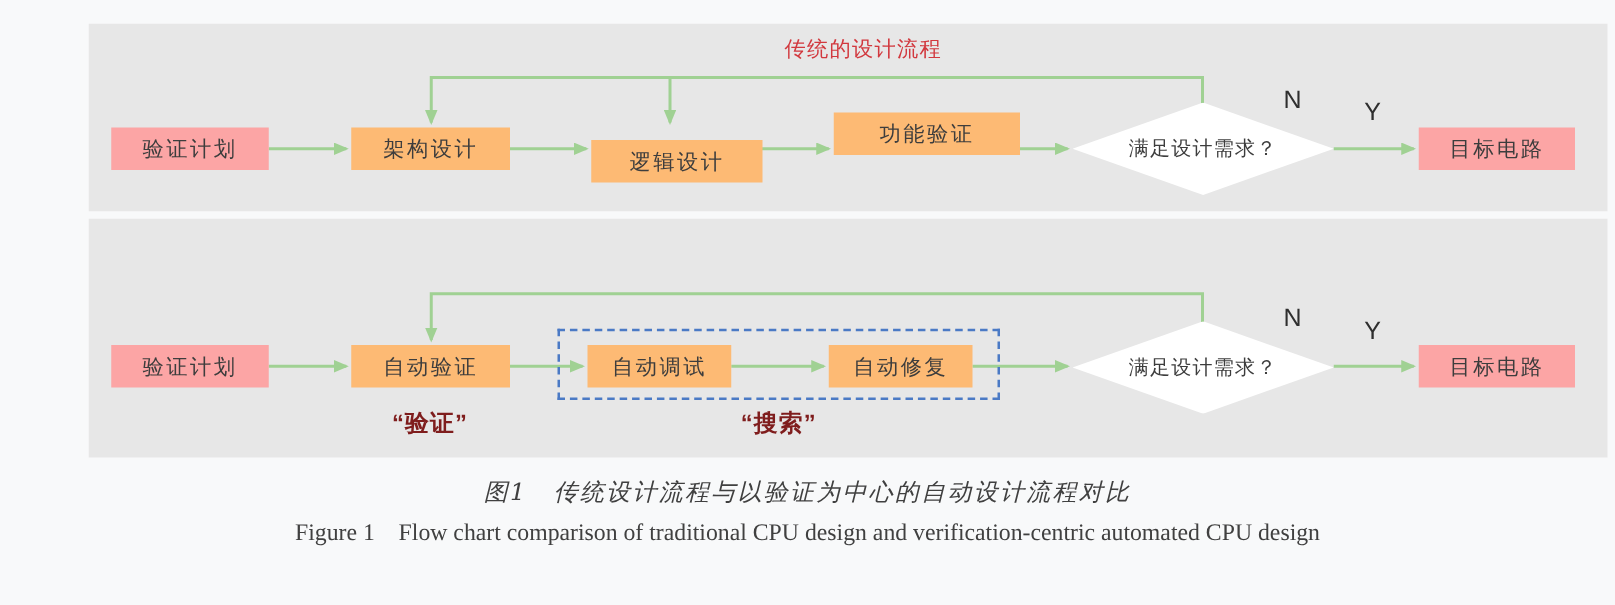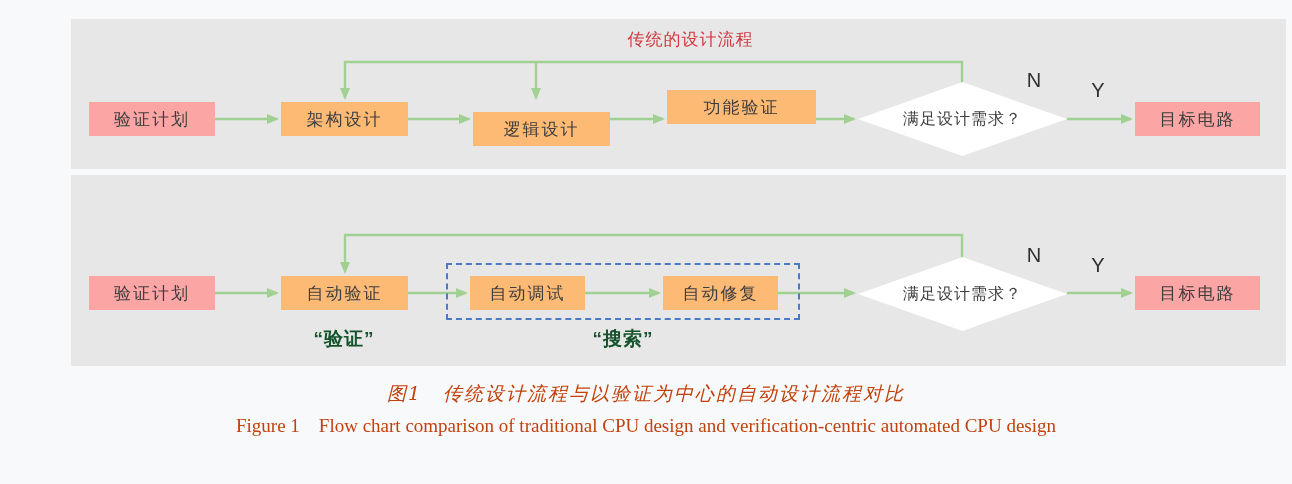--- a/index.html
+++ b/index.html
@@ -36,24 +36,24 @@
     position:absolute;width:30px;text-align:center;
     font-size:20px;color:#2f2f2f;
   }
   .edges{position:absolute;left:0;top:0;pointer-events:none;}
   .dashed-box{
     position:absolute;left:375px;top:88px;width:354px;height:57px;
     border:2px dashed #4b7ac5;box-sizing:border-box;
   }
   .red-label{
     position:absolute;width:140px;top:151px;text-align:center;
-    color:#14532d;font-weight:bold;font-size:19px;letter-spacing:1px;
+    color:#7f1d1d;font-weight:bold;font-size:19px;letter-spacing:1px;
   }
   .caption{
-    position:absolute;left:0;width:1292px;text-align:center;color:#c2410c;
+    position:absolute;left:0;width:1292px;text-align:center;color:#404040;
   }
   #caption-zh{top:381px;font-family:"DejaVu Serif","Liberation Serif",serif;font-style:italic;font-size:19px;letter-spacing:2px;}
   #caption-en{top:413px;font-family:"Liberation Serif","DejaVu Serif",serif;font-size:19px;}
   
   #p1-start{left:18px;top:83px;}
   #p1-step1{left:210px;top:83px;width:127px;}
   #p1-step2{left:402px;top:93px;width:137px;}
   #p1-step3{left:596px;top:71px;width:149px;}
   #p1-diamond{left:787px;top:63px;}
   #p1-end{left:1064px;top:83px;width:125px;}

